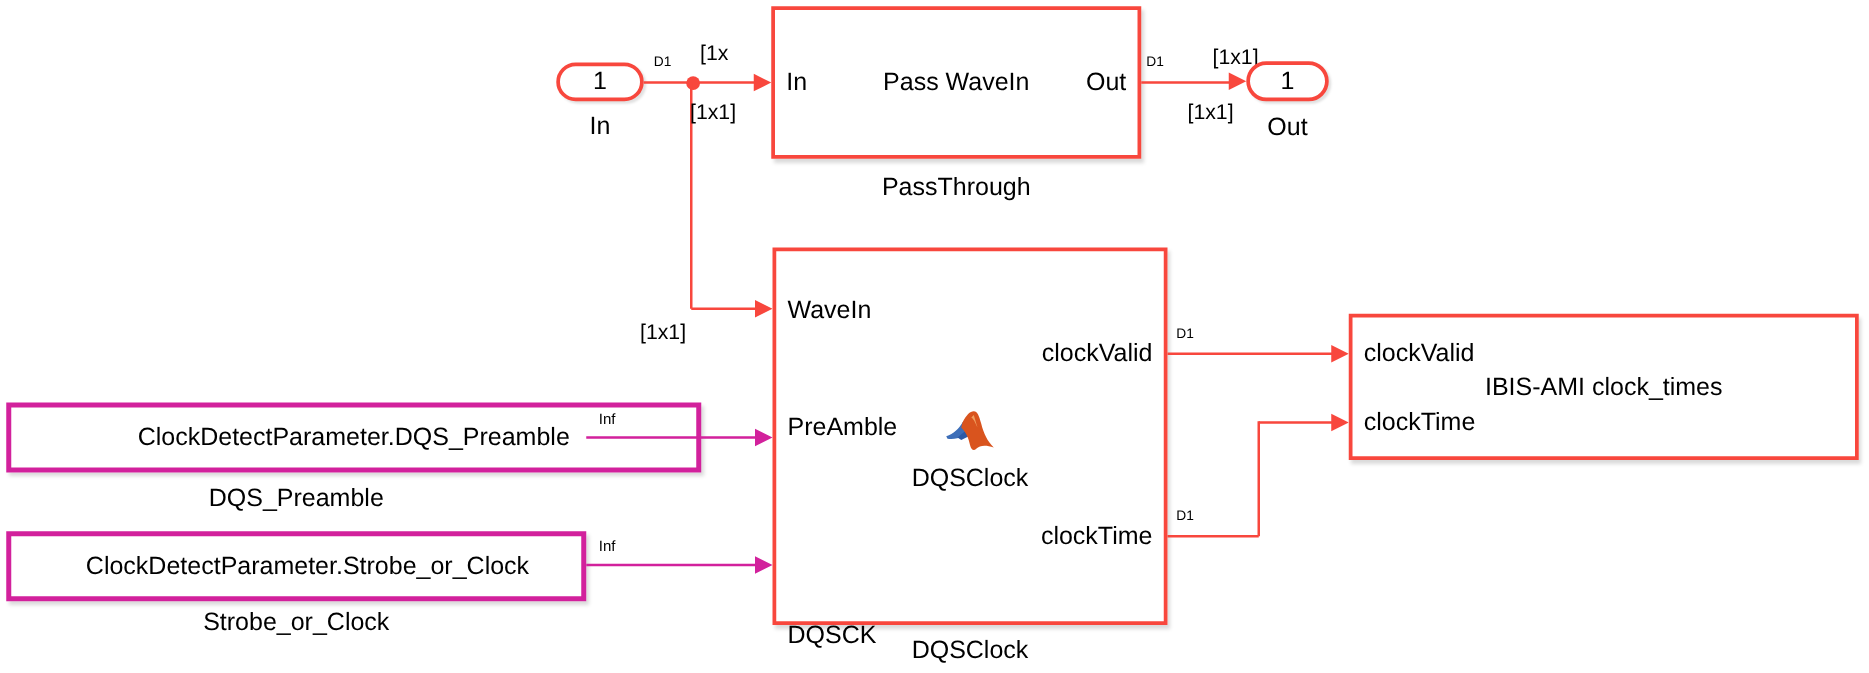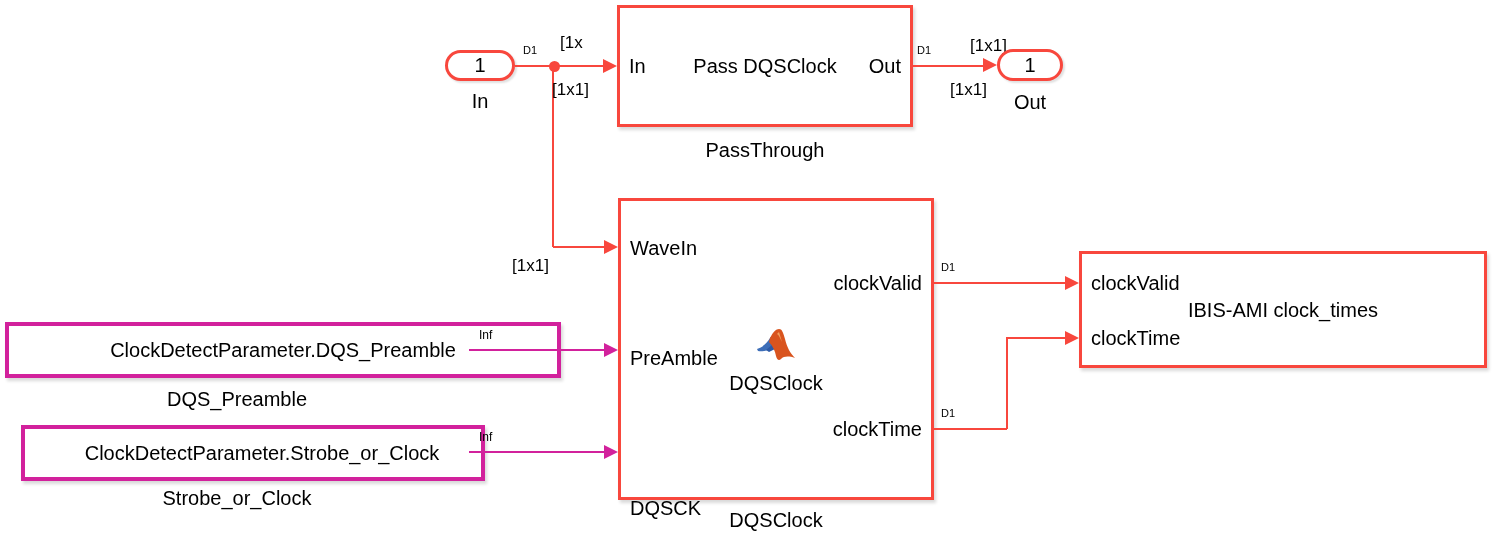--- a/index.html
+++ b/index.html
@@ -58,39 +58,39 @@
   <div class="wire v" style="left:552px;top:66px;height:181px;"></div>
   <div class="wire h" style="left:553px;top:246px;width:51px;"></div>
   <div class="arr" style="left:604px;top:240px;"></div>
   <div class="ann" style="left:512px;top:256px;">[1x1]</div>
 
   <div class="ann" style="left:560px;top:33px;">[1x</div>
   <div class="ann" style="left:552px;top:80px;">[1x1]</div>
 
   <div class="blk" style="left:617px;top:5px;width:296px;height:122px;">
     <span class="ilabel" style="left:9px;top:46px;">In</span>
-    <span class="ilabel center-label" style="top:46px;">Pass DQSClock</span>
+    <span class="ilabel center-label" style="top:46px;">Pass WaveIn</span>
     <span class="ilabel" style="right:9px;top:46px;">Out</span>
   </div>
   <div class="bname" style="left:617px;top:139px;width:296px;">PassThrough</div>
 
   <div class="wire h" style="left:913px;top:65px;width:71px;"></div>
   <div class="arr" style="left:983px;top:58px;"></div>
   <div class="ann rate" style="left:917px;top:44px;">D1</div>
   <div class="ann" style="left:970px;top:36px;">[1x1]</div>
   <div class="ann" style="left:950px;top:80px;">[1x1]</div>
 
   <div class="blk oval" style="left:997px;top:49px;width:66px;height:32px;">
     <span>1</span>
   </div>
   <div class="bname" style="left:997px;top:91px;width:66px;">Out</div>
 
   <div class="blk" style="left:618px;top:198px;width:316px;height:302px;">
     <span class="ilabel" style="left:9px;top:35px;">WaveIn</span>
-    <span class="ilabel" style="left:9px;top:145px;">PreAmble</span>
+    <span class="ilabel" style="left:9px;top:129px;">PreAmble</span>
     <span class="ilabel" style="left:9px;top:252px;margin-top:43px;">DQSCK</span>
     <span class="ilabel" style="right:9px;top:70px;">clockValid</span>
     <span class="ilabel" style="right:9px;top:216px;">clockTime</span>
 
     <svg class="mlicon" style="left:135px;top:126px;" width="40" height="38" viewBox="0 0 40 36" aria-hidden="true">
       <path fill="#3D6EB8" d="M1 21 C7 19 11 15 14 10 C15 8 17 8 18 10 L21 15 C17 21 10 24 2 23 Z"></path>
       <path fill="#2D5AA6" d="M10 22 L16 17 L19 21 L13 24 Z"></path>
       <path fill="#D9541E" d="M14 10 C17 4 20 1 23 1 C26 1 27 4 29 11 C31 19 34 25 39 30 C33 28 28 28 25 31 C23 33 21 32 20 28 C19 23 17 18 13 14 Z"></path>
       <path fill="#F0A060" d="M23 4 C24 7 25 11 26 14 C24 10 23 7 21 6 Z"></path>
     </svg>
@@ -116,21 +116,21 @@
 
   <div class="blk magenta expr" style="left:5px;top:322px;width:556px;height:56px;">
     <span>ClockDetectParameter.DQS_Preamble</span>
   </div>
   <div class="bname" style="left:5px;top:388px;width:464px;">DQS_Preamble</div>
 
   <div class="wire h m" style="left:469px;top:349px;width:136px;"></div>
   <div class="arr m" style="left:604px;top:343px;"></div>
   <div class="ann inf" style="left:479px;top:328px;">Inf</div>
 
-  <div class="blk magenta expr" style="left:21px;top:425px;width:464px;height:56px;padding-left:18px;">
+  <div class="blk magenta expr" style="left:5px;top:425px;width:464px;height:56px;padding-left:18px;">
     <span>ClockDetectParameter.Strobe_or_Clock</span>
   </div>
   <div class="bname" style="left:5px;top:487px;width:464px;">Strobe_or_Clock</div>
 
   <div class="wire h m" style="left:469px;top:451px;width:136px;"></div>
   <div class="arr m" style="left:604px;top:445px;"></div>
   <div class="ann inf" style="left:479px;top:430px;">Inf</div>
 
 </div>
 

